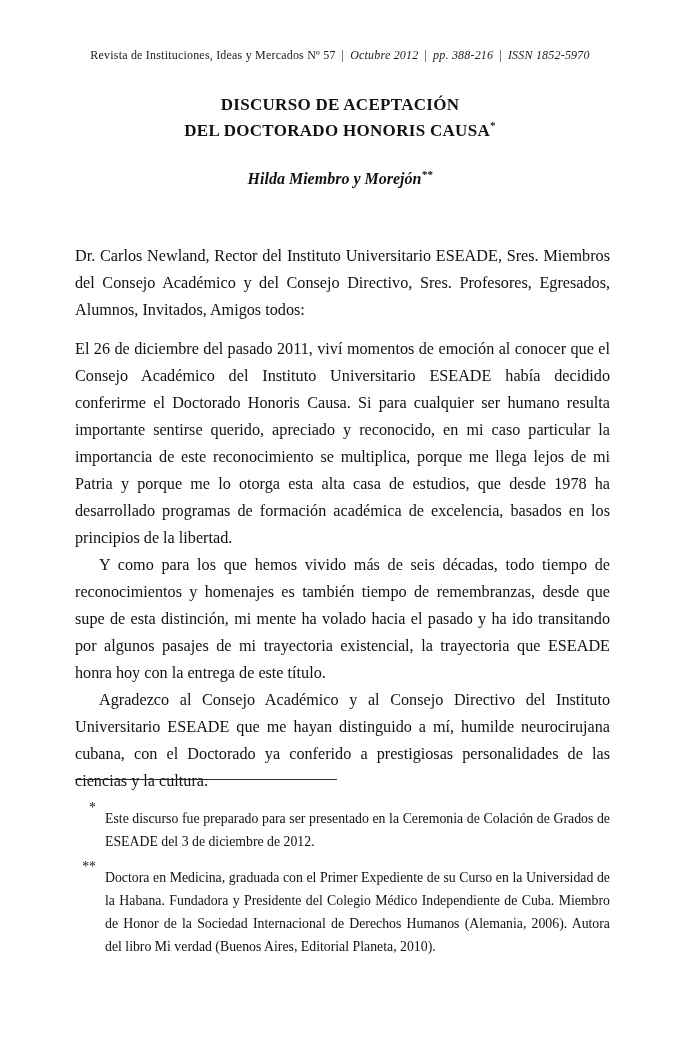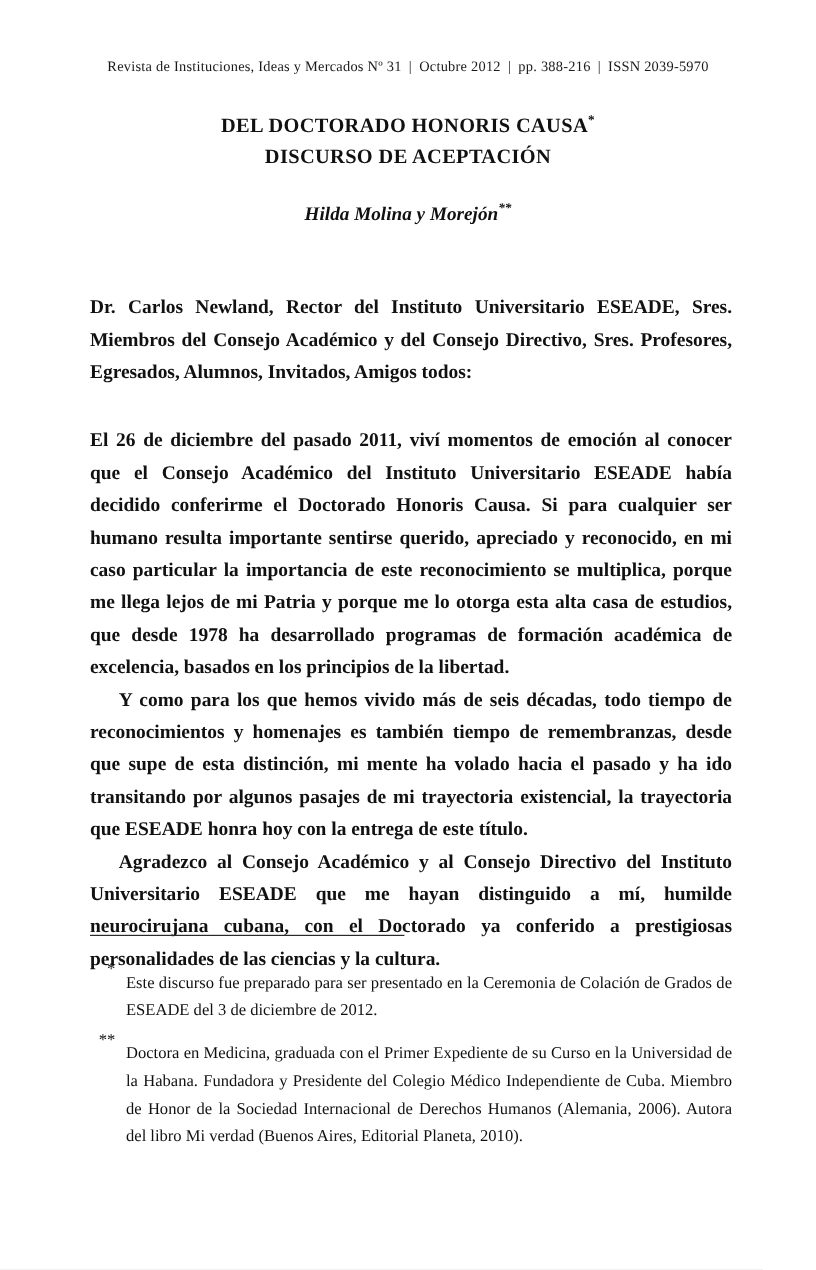--- a/index.html
+++ b/index.html
@@ -18,21 +18,21 @@
     top: 48px;
     left: 0;
     width: 100%;
     text-align: center;
     font-size: 12px;
     letter-spacing: 0.2px;
     color: #1a1a1a;
     white-space: nowrap;
   }
   .journal-header .sep { padding: 0 6px; font-style: normal; }
-  .journal-header .it { }
+  .journal-header .it { font-style: italic; }
   .article-title {
     position: absolute;
     top: 92px;
     left: 0;
     width: 100%;
     text-align: center;
     font-weight: bold;
     font-size: 17px;
     line-height: 26px;
     letter-spacing: 0.3px;
@@ -54,22 +54,22 @@
   }
   .body-text {
     position: absolute;
     top: 243px;
     left: 75px;
     width: 535px;
     font-size: 16.2px;
     line-height: 27px;
     text-align: justify;
   }
-  .body-text p { margin: 0; font-weight: bold; }
-  .body-text p.gap-before { margin-top: 30px; }
+  .body-text p { margin: 0; }
+  .body-text p.gap-before { margin-top: 12px; }
   .body-text p.indent { text-indent: 24px; }
   .footnotes {
     position: absolute;
     top: 779px;
     left: 75px;
     width: 535px;
   }
   .footnote-divider {
     width: 262px;
     border: none;
@@ -93,30 +93,30 @@
     text-align: justify;
     margin-top: 11px;
   }
 </style>
 </head>
 <body>
 
 <div class="page">
 
   <div class="journal-header">
-    <span>Revista de Instituciones, Ideas y Mercados Nº 31</span><span class="sep">|</span><span class="it">Octubre 2012</span><span class="sep">|</span><span class="it">pp. 388-216</span><span class="sep">|</span><span class="it">ISSN 2039-5970</span>
+    <span>Revista de Instituciones, Ideas y Mercados Nº 57</span><span class="sep">|</span><span class="it">Octubre 2012</span><span class="sep">|</span><span class="it">pp. 388-216</span><span class="sep">|</span><span class="it">ISSN 1852-5970</span>
   </div>
 
   <div class="article-title">
+    <div>DISCURSO DE ACEPTACIÓN</div>
     <div><span>DEL DOCTORADO HONORIS CAUSA</span><sup>*</sup></div>
-    <div>DISCURSO DE ACEPTACIÓN</div>
   </div>
 
   <div class="author-line">
-    <span>Hilda Molina y Morejón</span><sup>**</sup>
+    <span>Hilda Miembro y Morejón</span><sup>**</sup>
   </div>
 
   <div class="body-text">
     <p>Dr. Carlos Newland, Rector del Instituto Universitario ESEADE, Sres. Miembros del Consejo Académico y del Consejo Directivo, Sres. Profesores, Egresados, Alumnos, Invitados, Amigos todos:</p>
     <p class="gap-before">El 26 de diciembre del pasado 2011, viví momentos de emoción al conocer que el Consejo Académico del Instituto Universitario ESEADE había decidido conferirme el Doctorado Honoris Causa. Si para cualquier ser humano resulta importante sentirse querido, apreciado y reconocido, en mi caso particular la importancia de este reconocimiento se multiplica, porque me llega lejos de mi Patria y porque me lo otorga esta alta casa de estudios, que desde 1978 ha desarrollado programas de formación académica de excelencia, basados en los principios de la libertad.</p>
     <p class="indent">Y como para los que hemos vivido más de seis décadas, todo tiempo de reconocimientos y homenajes es también tiempo de remembranzas, desde que supe de esta distinción, mi mente ha volado hacia el pasado y ha ido transitando por algunos pasajes de mi trayectoria existencial, la trayectoria que ESEADE honra hoy con la entrega de este título.</p>
     <p class="indent">Agradezco al Consejo Académico y al Consejo Directivo del Instituto Universitario ESEADE que me hayan distinguido a mí, humilde neurocirujana cubana, con el Doctorado ya conferido a prestigiosas personalidades de las ciencias y la cultura.</p>
   </div>
 
   <div class="footnotes">

